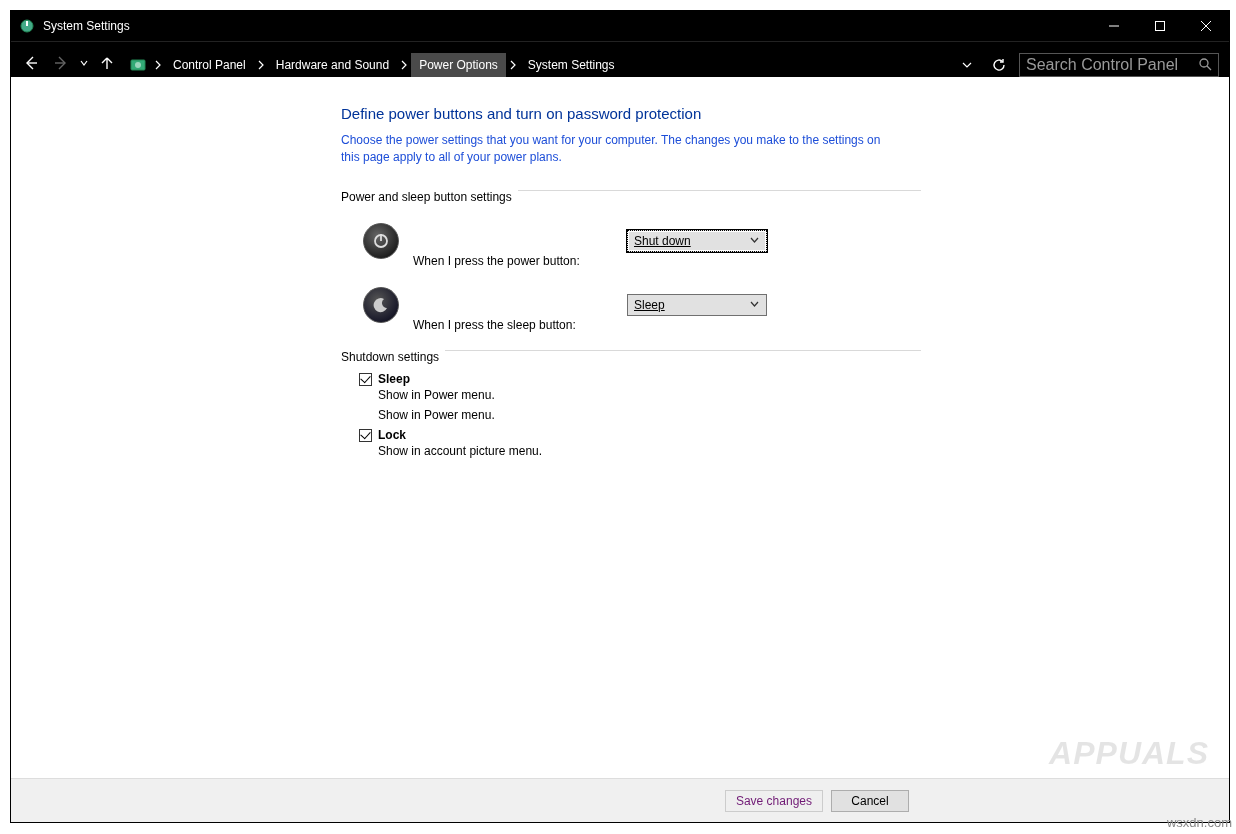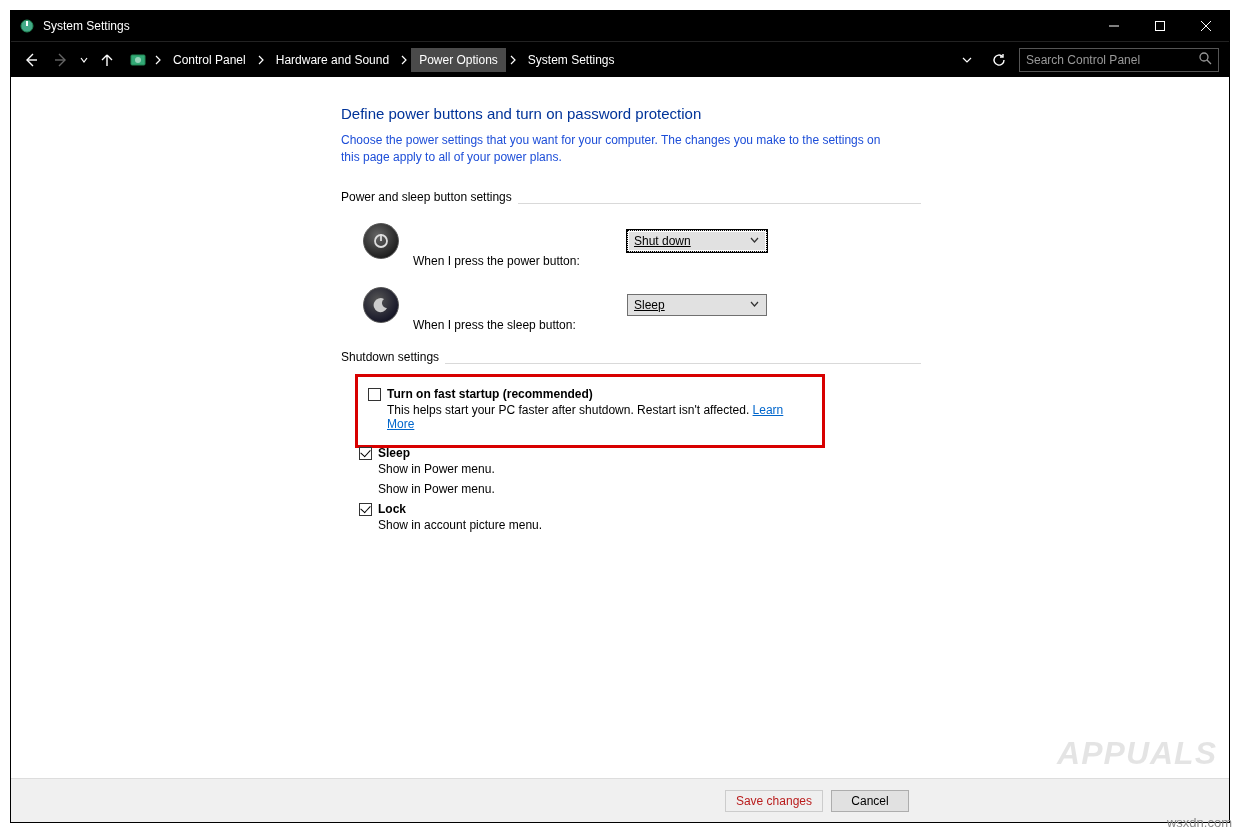--- a/index.html
+++ b/index.html
@@ -46,21 +46,21 @@
     width: 46px; height: 30px;
     display: flex; align-items: center; justify-content: center;
     color: #fff;
   }
 
   
   .navbar {
     height: 36px;
     background: #000;
     display: flex;
-    align-items: center;
+    align-items: flex-end;
     padding: 0 6px;
     gap: 2px;
     border-top: 1px solid #222;
   }
   .nav-arrow, .nav-up, .nav-drop {
     width: 28px; height: 28px;
     display: flex; align-items: center; justify-content: center;
     color: #fff;
   }
   .nav-arrow.disabled { color: #666; }
@@ -98,42 +98,42 @@
     width: 200px;
     height: 24px;
     background: #000;
     border: 1px solid #555;
     display: flex;
     align-items: center;
     padding: 0 6px;
     color: #888;
     margin-right: 4px;
   }
-  .search .ph { flex:1; color:#999; font-size:12px; }
+  .search .ph { flex:1; color:#999; font-size:16px; }
   .search .sicon { color:#999; }
 
   
   .content {
     flex: 1;
     background: #fff;
     padding: 20px 0 0 330px;
     position: relative;
     overflow: hidden;
   }
   .page-inner { width: 580px; }
   h1.page-heading {
     color: #003399;
     font-size: 15px;
     font-weight: normal;
     margin: 8px 0 10px;
   }
   .desc { color: #1d4ed8; font-size: 12px; line-height: 1.4; margin-bottom: 24px; width: 560px; }
 
   .section-label-row {
-    display:flex; align-items:flex-end; margin: 6px 0 10px;
+    display:flex; align-items:flex-start; margin: 6px 0 10px;
   }
   .section-label { color:#000; font-size:12px; padding-right: 6px; white-space: nowrap; }
   .hr-line { flex:1; height:1px; background:#d9d9d9; }
 
   .setting-row {
     display:flex; align-items:center; gap:14px; margin: 10px 0 10px 22px;
   }
   .setting-icon {
     width:36px;height:36px;border-radius:50%;
     display:flex;align-items:center;justify-content:center;
@@ -196,25 +196,25 @@
     gap: 8px;
   }
   .btn {
     height:22px; min-width:78px;
     border:1px solid #adadad;
     background:#e1e1e1;
     font-size:12px;
     display:flex;align-items:center;justify-content:center;
     padding: 0 10px;
   }
-  .btn.disabled { color:#b91c1c; border-color:#ccc; background:#efefef;margin-left:44px; }
+  .btn.disabled { color:#701a75; border-color:#ccc; background:#efefef;margin-left:44px; }
 
   .watermark {
     position:absolute;
-    right:12px; bottom:50px;
+    right:20px; bottom:50px;
     font-size:32px; font-weight:bold;
     color:#000; opacity:0.10;
     letter-spacing:1px;
     font-style:italic;
     pointer-events:none;
   }
   .credit {
     position:absolute; right:4px; bottom:4px;
     font-size:13px; color:#888;
   }
@@ -379,30 +379,20 @@
         </div>
       </div>
 
       <div class="section-label-row" style="margin-top:18px;">
         <span class="section-label">Shutdown settings</span>
         <span class="hr-line"></span>
       </div>
 
       <div class="ss-indent">
 
-        <div class="highlight-box">
-          <div class="chk-row">
-            <span class="chk"></span>
-            <span class="chk-label">Turn on fast startup (recommended)</span>
-          </div>
-          <div class="chk-desc">
-            <span>This helps start your PC faster after shutdown. Restart isn't affected. </span>
-            <span class="link">Learn More</span>
-          </div>
-        </div>
 
         <div class="chk-row" style="margin-top:-2px;">
           <span class="chk checked"></span>
           <span class="chk-label">Sleep</span>
         </div>
         <div class="chk-desc">Show in Power menu.</div>
 
         <div class="chk-desc">Show in Power menu.</div>
 
         <div class="chk-row">

